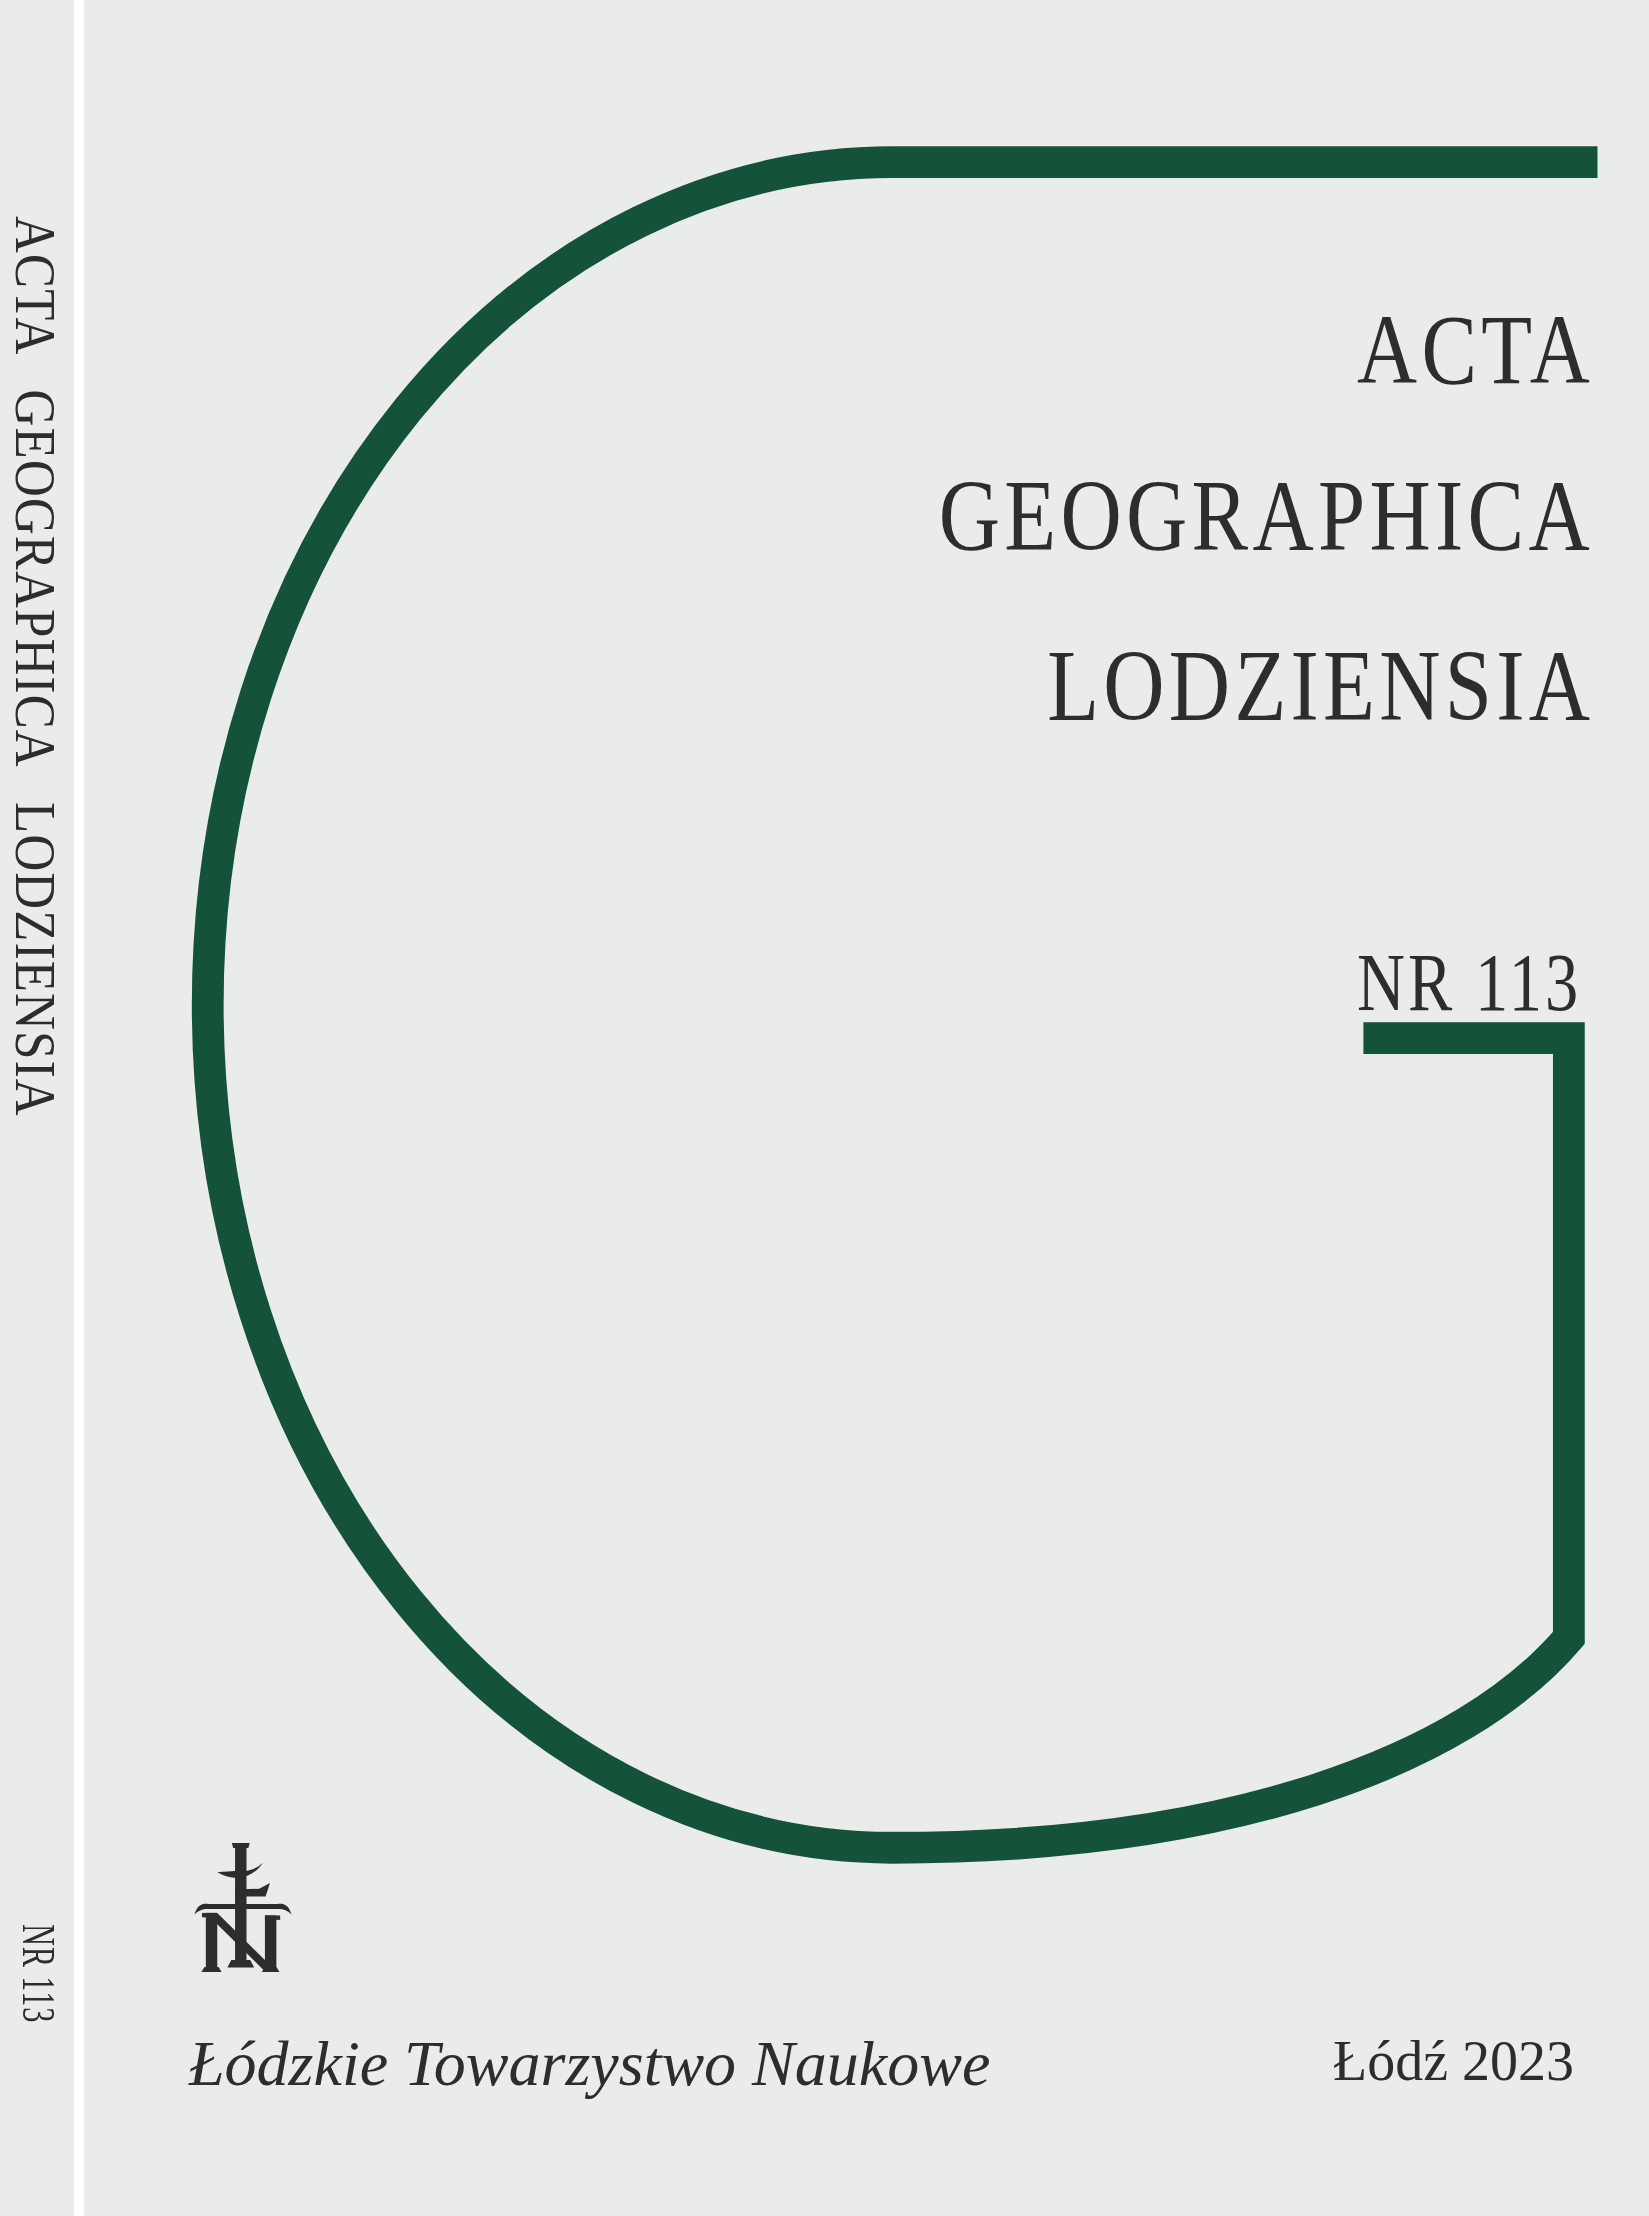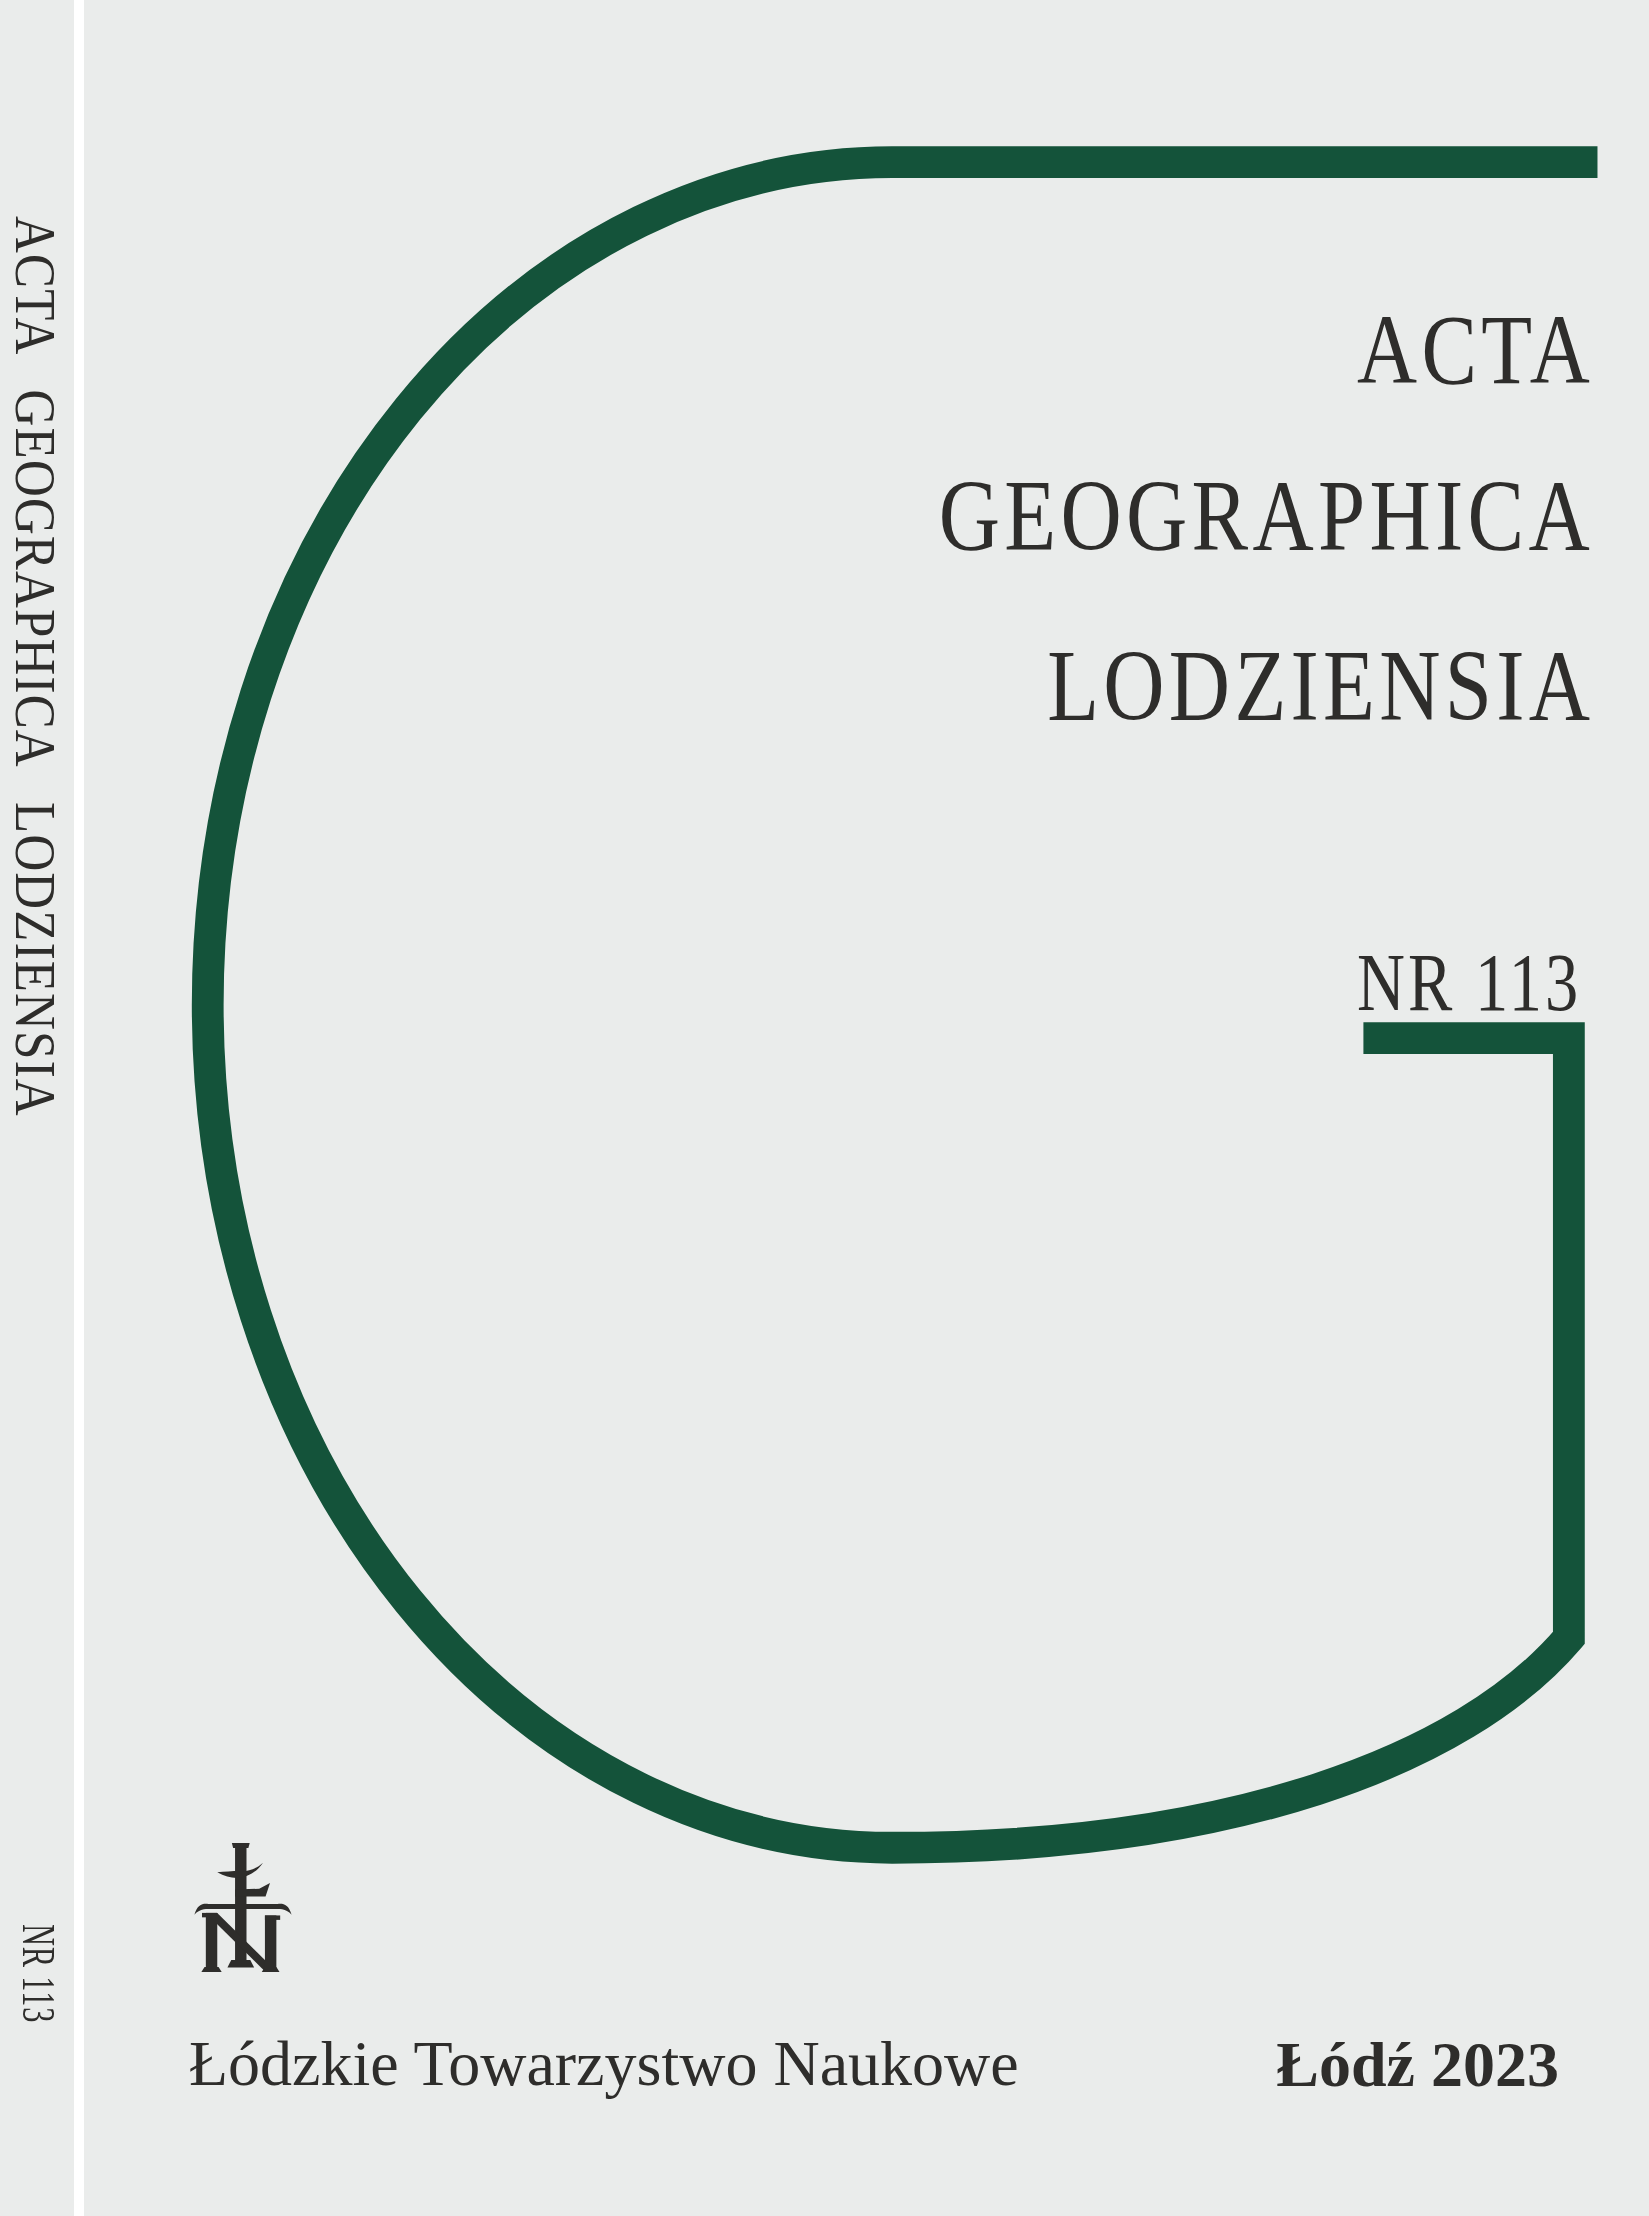--- a/index.html
+++ b/index.html
@@ -60,25 +60,25 @@
     letter-spacing:3.8px;white-space:nowrap;transform:scaleX(0.80);
     transform-origin:100% 50%;
   }
   .logo{
     position:absolute;left:193px;top:1843px;width:100px;height:129px;
   }
   .logo .glyph{fill:var(--ink);}
   .publisher{
     position:absolute;left:189px;top:2032px;font-size:64px;line-height:1;
     white-space:nowrap;
+    font-style:italic;
   }
   .place-year{
-    position:absolute;right:91px;top:2033px;font-size:64px;line-height:1;
+    position:absolute;right:76px;top:2033px;font-size:56px;line-height:1;
     white-space:nowrap;
-    font-weight:bold;
   }
 </style>
 </head>
 <body>
 
 <div class="spine">
   <div class="spine-title">ACTA GEOGRAPHICA LODZIENSIA</div>
   <div class="spine-issue">NR 113</div>
 </div>
 

